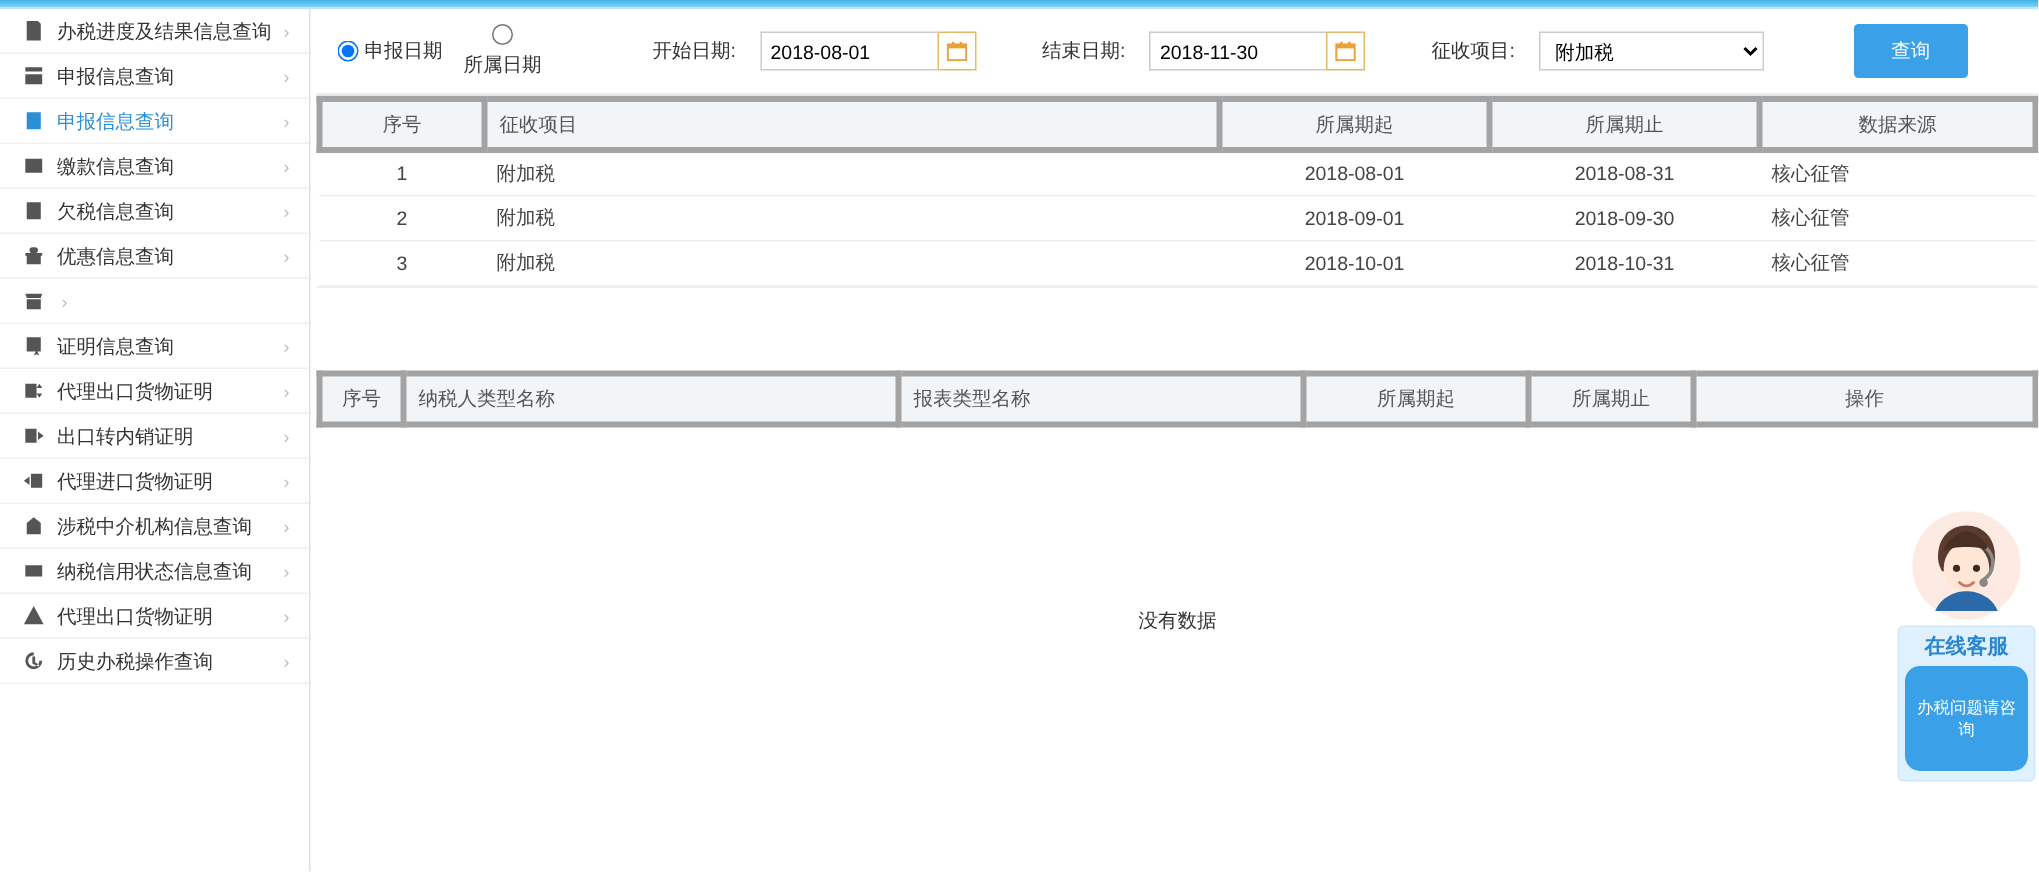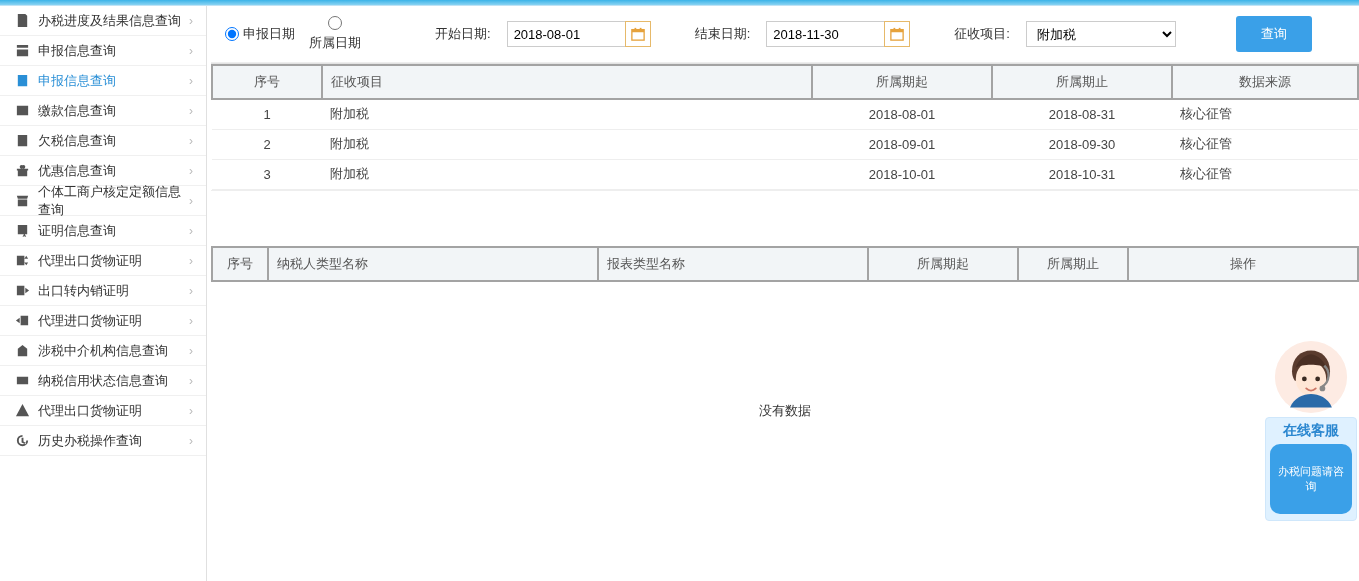--- a/index.html
+++ b/index.html
@@ -106,21 +106,21 @@
     margin-left: 50px;
   }
   .field-label { margin-left: 34px; margin-right: 6px; color:#333;}
   table.data {
     width: 100%;
     border-collapse: collapse;
     background: #fff;
   }
   table.data th {
     background: #f2f5f7;
-    border: 2px solid #a3a3a3;
+    border: 4px solid #a3a3a3;
     height: 34px;
     font-weight: normal;
     color: #555;
     font-size: 13px;
     text-align: center;
   }
   table.data td {
     border: 1px solid #eee;
     border-left: none; border-right: none;
     height: 30px;
@@ -233,21 +233,20 @@
         </span>
       <span class="label">优惠信息查询</span>
       <span class="chevron">›</span>
     </div>
     <div class="sidebar-item">
       <span class="icon">
           <svg viewBox="0 0 16 16">
             <path d="M2 3h12l-1 3H3z M3 7h10v7H3z M6 10h4v4H6z"></path>
           </svg>
         </span>
-      <span class="label">个体工商户核定定额信息查询</span>
       <span class="chevron">›</span>
     </div>
     <div class="sidebar-item">
       <span class="icon">
           <svg viewBox="0 0 16 16">
             <path d="M3 2h10v10H3z M5 5h6v1H5z M5 8h4v1H5z M10 11l2 4-2-1-2 1z"></path>
           </svg>
         </span>
       <span class="label">证明信息查询</span>
       <span class="chevron">›</span>

